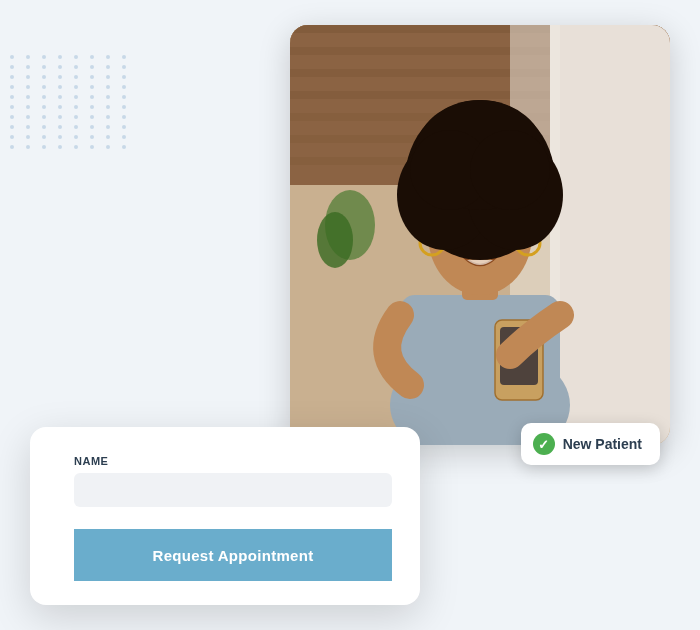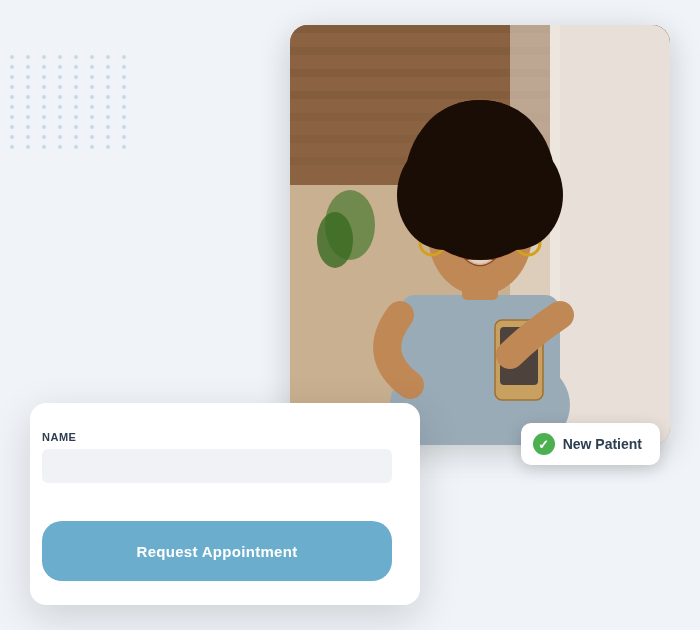--- a/index.html
+++ b/index.html
@@ -64,21 +64,21 @@
 
     
     .form-card {
       position: absolute;
       bottom: 0;
       left: 0;
       width: 390px;
       background: #ffffff;
       border-radius: 16px;
       box-shadow: 0 12px 40px rgba(0,0,0,0.15);
-      padding: 28px 28px 24px 12px;
+      padding: 28px 28px 24px 44px;
       z-index: 10;
     }
 
     .form-group {
       margin-bottom: 14px;
     }
 
     .form-label {
       display: block;
       font-size: 11px;
@@ -109,29 +109,29 @@
       border-radius: 6px;
       padding: 8px 10px;
       font-size: 13px;
       color: #666;
       outline: none;
       resize: none;
     }
 
     .submit-btn {
       width: 100%;
-      height: 60px;
+      height: 52px;
       background: #6aadcc;
       border: none;
-      border-radius: 20px;
+      border-radius: 0;
       color: #ffffff;
       font-size: 15px;
       font-weight: 600;
       cursor: pointer;
-      margin-top: 24px;
+      margin-top: 8px;
       letter-spacing: 0.3px;
     }
 
     
     .badge {
       position: absolute;
       right: 10px;
       bottom: 140px;
       background: #ffffff;
       border-radius: 10px;

